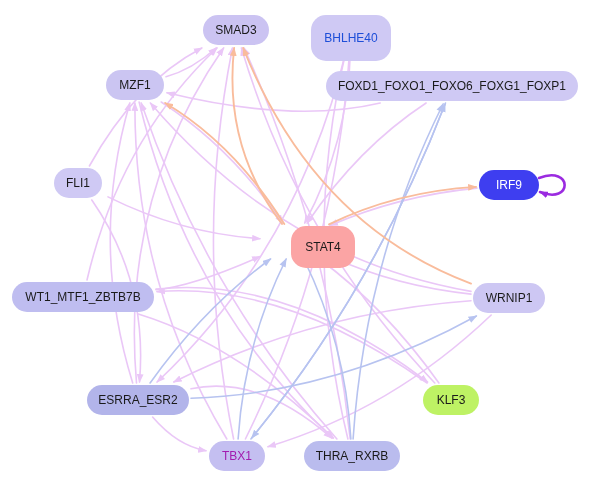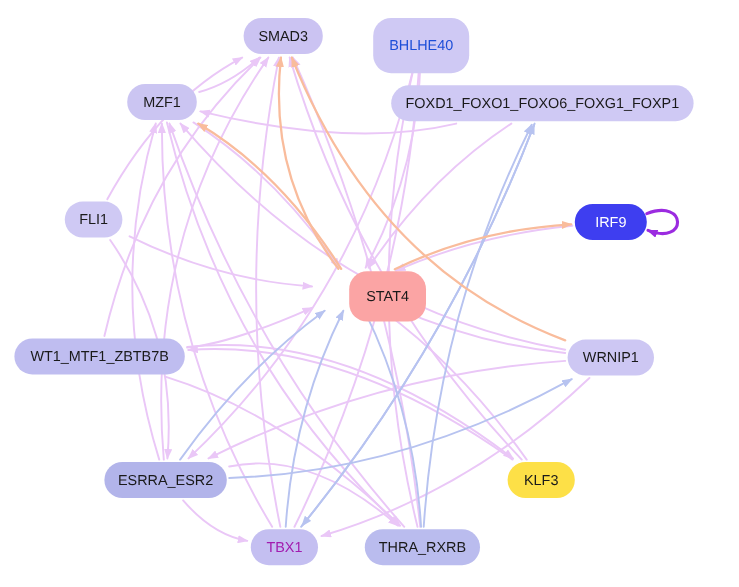--- a/index.html
+++ b/index.html
@@ -97,16 +97,16 @@
 <div class="node" style="left: 203px; top: 15px; width: 66px; height: 30px; background: rgb(203, 195, 242); color: rgb(26, 26, 26);">SMAD3</div>
     <div class="node" style="left: 311px; top: 15px; width: 80px; height: 46px; background: rgb(207, 201, 244); color: #1d4ed8;">BHLHE40</div>
     <div class="node" style="left: 106px; top: 70px; width: 58px; height: 30px; background: rgb(203, 197, 242); color: rgb(26, 26, 26);">MZF1</div>
     <div class="node" style="left: 326px; top: 71px; width: 252px; height: 30px; background: rgb(207, 201, 244); color: rgb(26, 26, 26);">FOXD1_FOXO1_FOXO6_FOXG1_FOXP1</div>
     <div class="node" style="left: 54px; top: 168px; width: 48px; height: 30px; background: rgb(207, 201, 244); color: rgb(26, 26, 26);">FLI1</div>
     <div class="node" style="left: 479px; top: 170px; width: 60px; height: 30px; background: rgb(62, 62, 240); color: rgb(255, 255, 255);">IRF9</div>
     <div class="node" style="left: 263px; top: 226px; width: 64px; height: 42px; background: rgb(251, 164, 164); color: rgb(26, 26, 26); margin-left: 28px;">STAT4</div>
     <div class="node" style="left: 12px; top: 282px; width: 142px; height: 30px; background: rgb(191, 189, 240); color: rgb(26, 26, 26);">WT1_MTF1_ZBTB7B</div>
     <div class="node" style="left: 473px; top: 283px; width: 72px; height: 30px; background: rgb(205, 199, 243); color: rgb(26, 26, 26);">WRNIP1</div>
     <div class="node" style="left: 87px; top: 385px; width: 102px; height: 30px; background: rgb(178, 180, 234); color: rgb(26, 26, 26);">ESRRA_ESR2</div>
-    <div class="node" style="left: 423px; top: 385px; width: 56px; height: 30px; background: #fde047; color: rgb(26, 26, 26);">KLF3</div>
+    <div class="node" style="left: 423px; top: 385px; width: 56px; height: 30px; background: #bef264; color: rgb(26, 26, 26);">KLF3</div>
     <div class="node" style="left: 209px; top: 441px; width: 56px; height: 30px; background: rgb(196, 191, 241); color: #a21caf;">TBX1</div>
     <div class="node" style="left: 304px; top: 441px; width: 96px; height: 30px; background: rgb(186, 188, 238); color: rgb(26, 26, 26);">THRA_RXRB</div>
   </div>
 
 </body></html>

